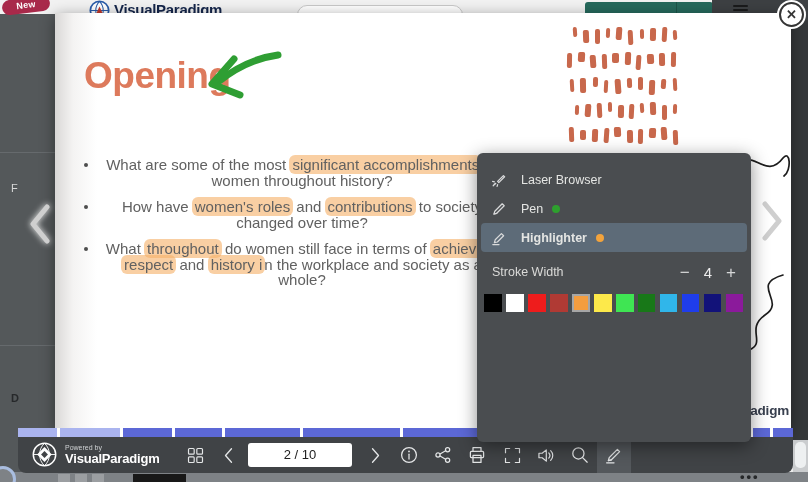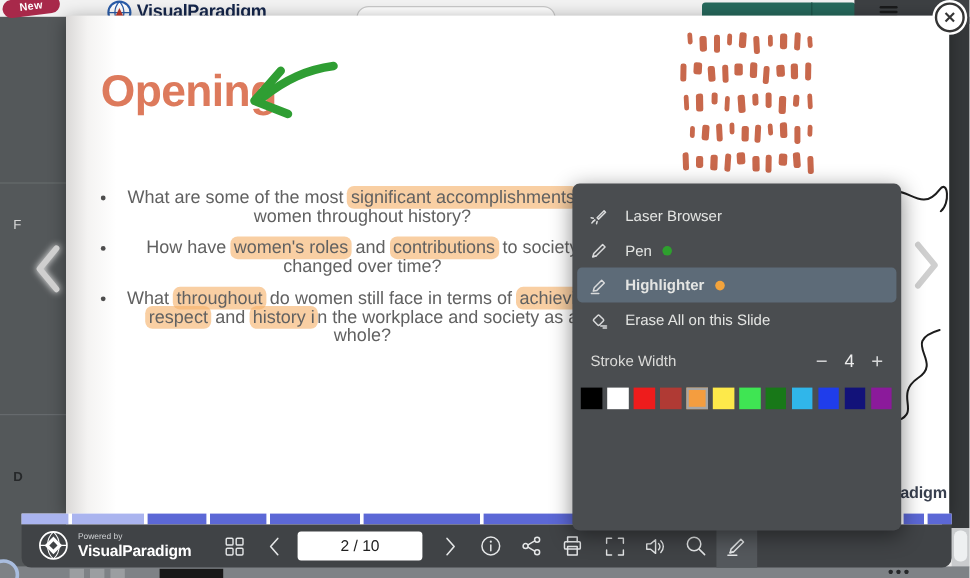--- a/index.html
+++ b/index.html
@@ -359,30 +359,20 @@
       <div class="ctx-row selected">
         <span class="ico">
           <svg width="16" height="16" viewBox="0 0 16 16" fill="none" stroke="currentColor" stroke-width="1.25" stroke-linecap="round" stroke-linejoin="round">
             <path d="M4.2 9.8 L10.4 3.6 L12.6 5.8 L6.4 12 L3.4 12.6 Z"></path>
             <path d="M1.8 14.6 H8"></path>
           </svg>
         </span>
         <span>Highlighter</span>
         <span class="color-dot" style="background: rgb(242, 163, 60);"></span>
       </div>
-      <div class="ctx-row">
-        <span class="ico">
-          <svg width="16" height="16" viewBox="0 0 16 16" fill="none" stroke="currentColor" stroke-width="1.25" stroke-linecap="round" stroke-linejoin="round">
-            <rect x="4.5" y="4.5" width="6.6" height="6.6" rx="1" transform="rotate(45 7.8 7.8)"></rect>
-            <path d="M9.6 12.6 H14.4"></path>
-            <path d="M11.6 14.4 H14.4"></path>
-          </svg>
-        </span>
-        <span>Erase All on this Slide</span>
-      </div>
     </div>
   <div class="stroke-row">
     <span>Stroke Width</span>
     <span class="stroke-ctrls">
       <span class="stroke-btn">−</span>
       <span class="stroke-val">4</span>
       <span class="stroke-btn">+</span>
     </span>
   </div>
   <div class="swatch-row" id="swatches">

